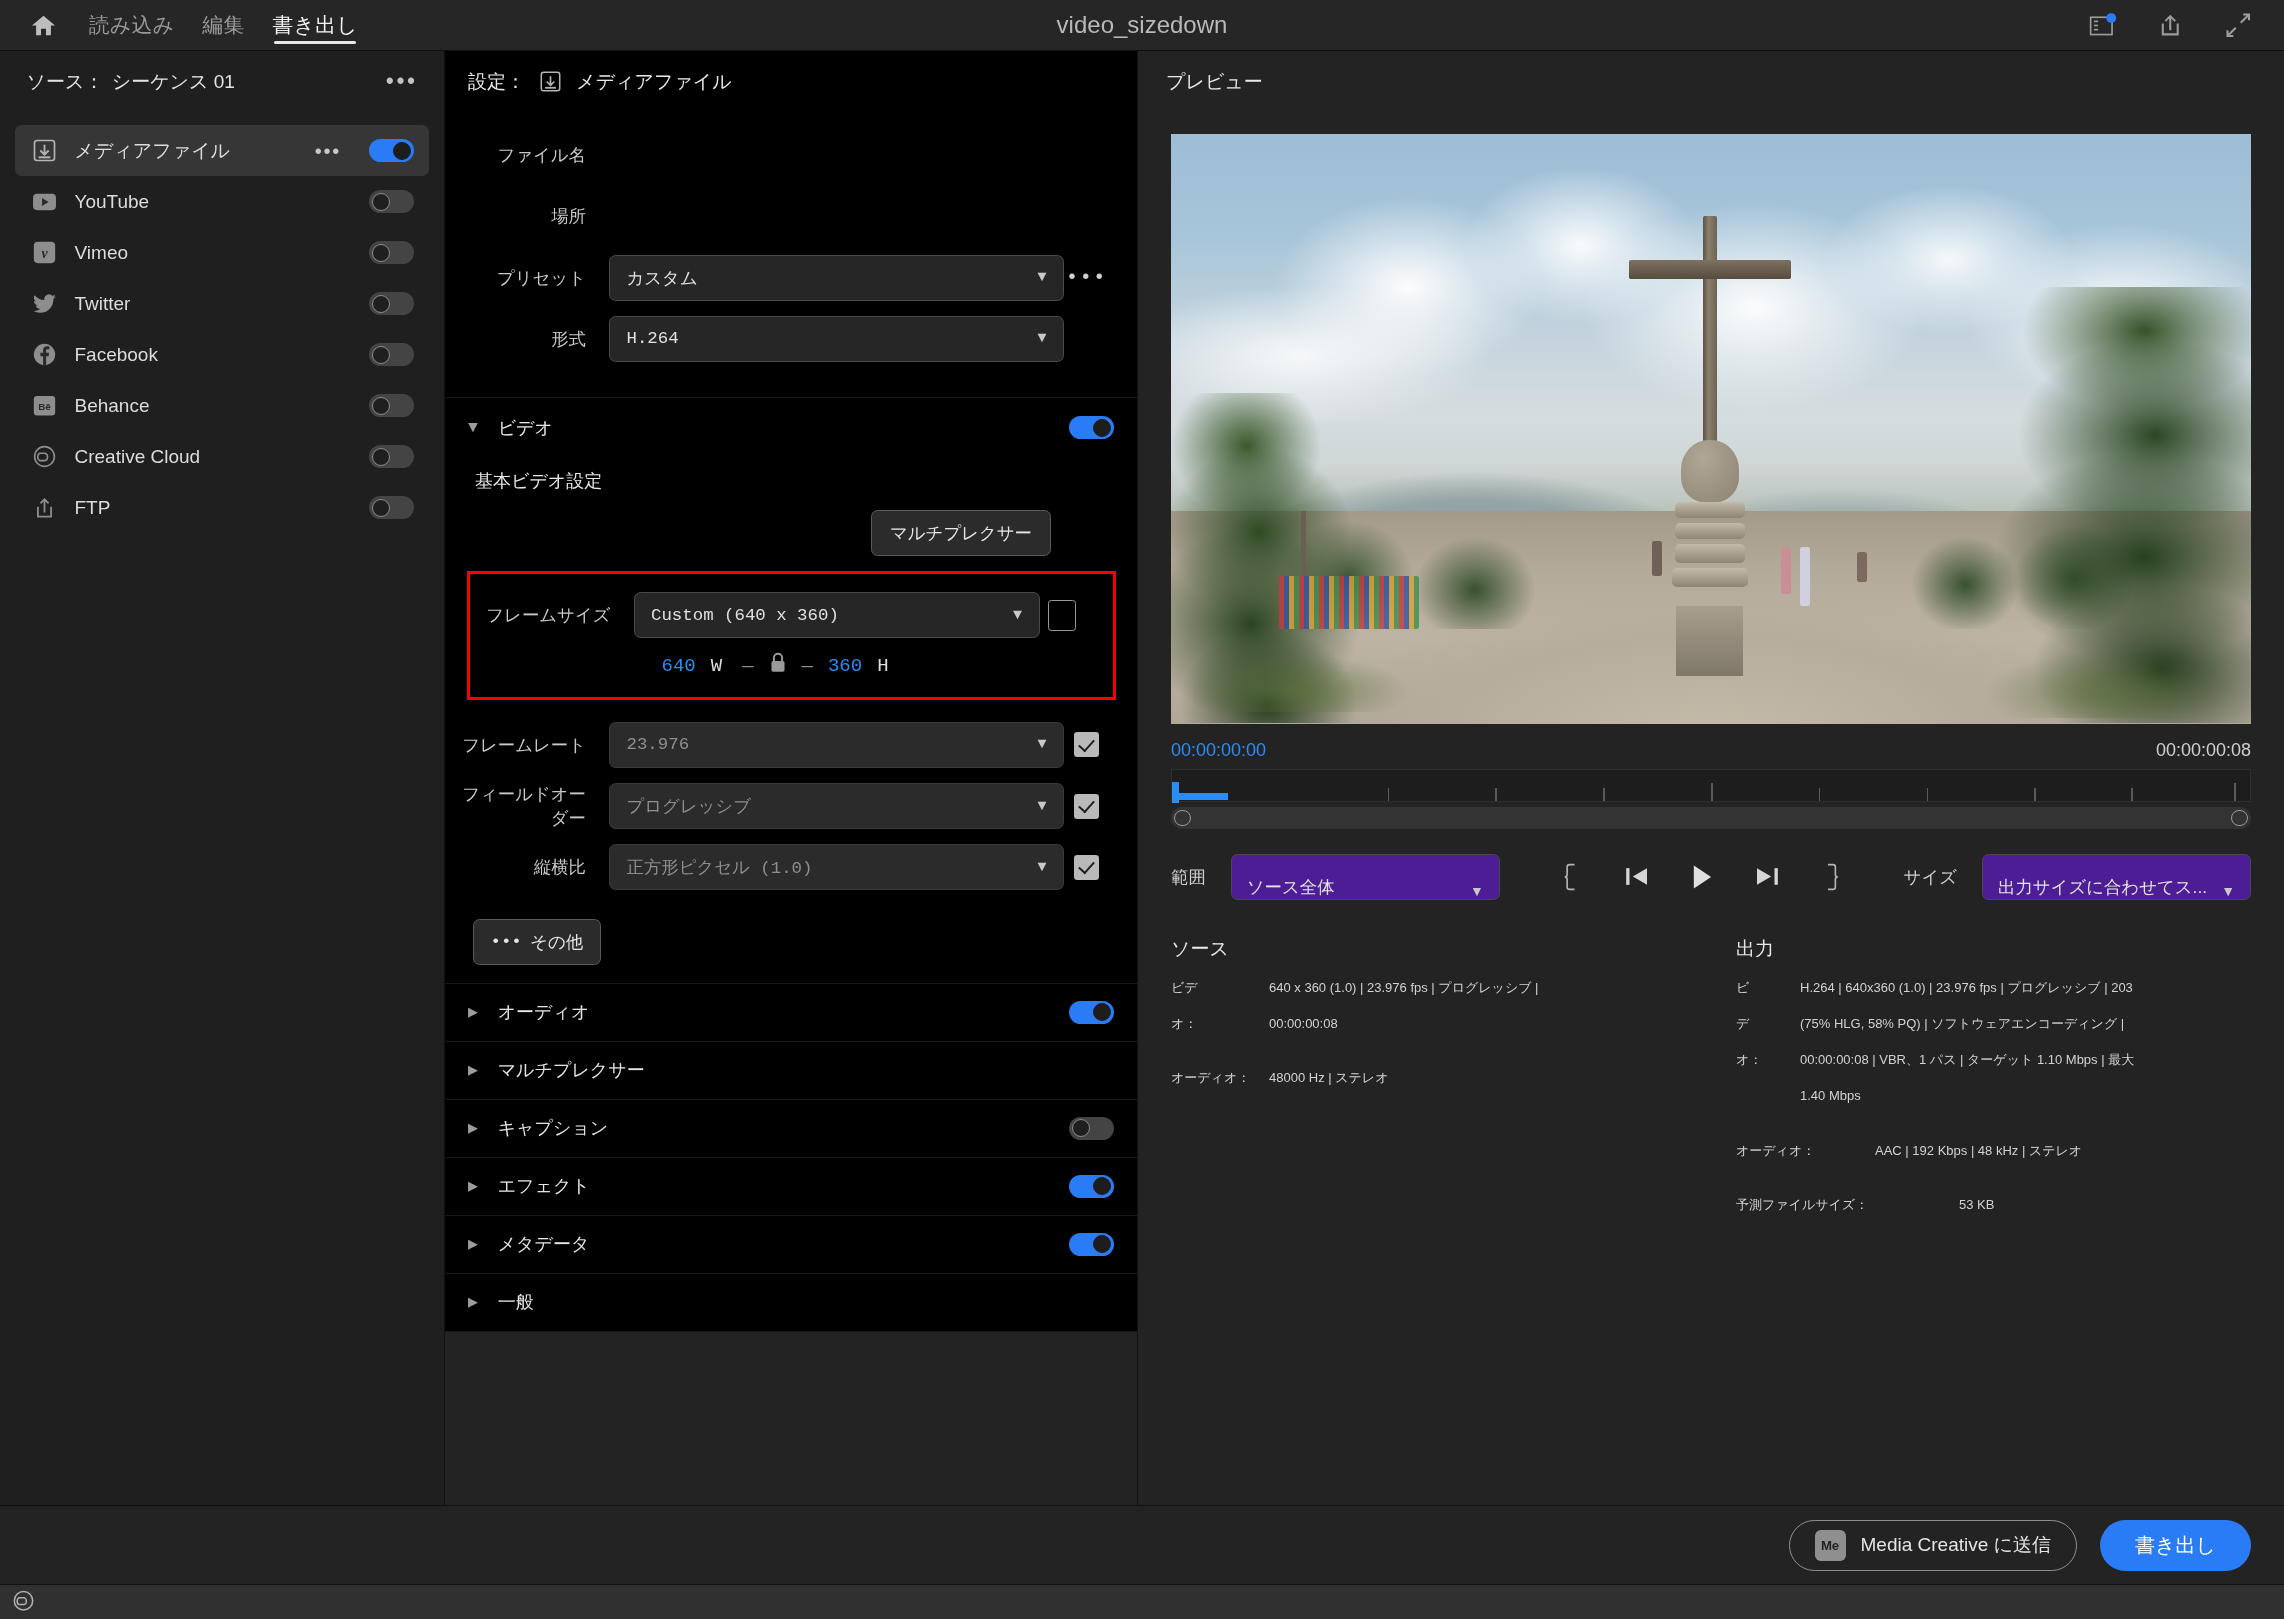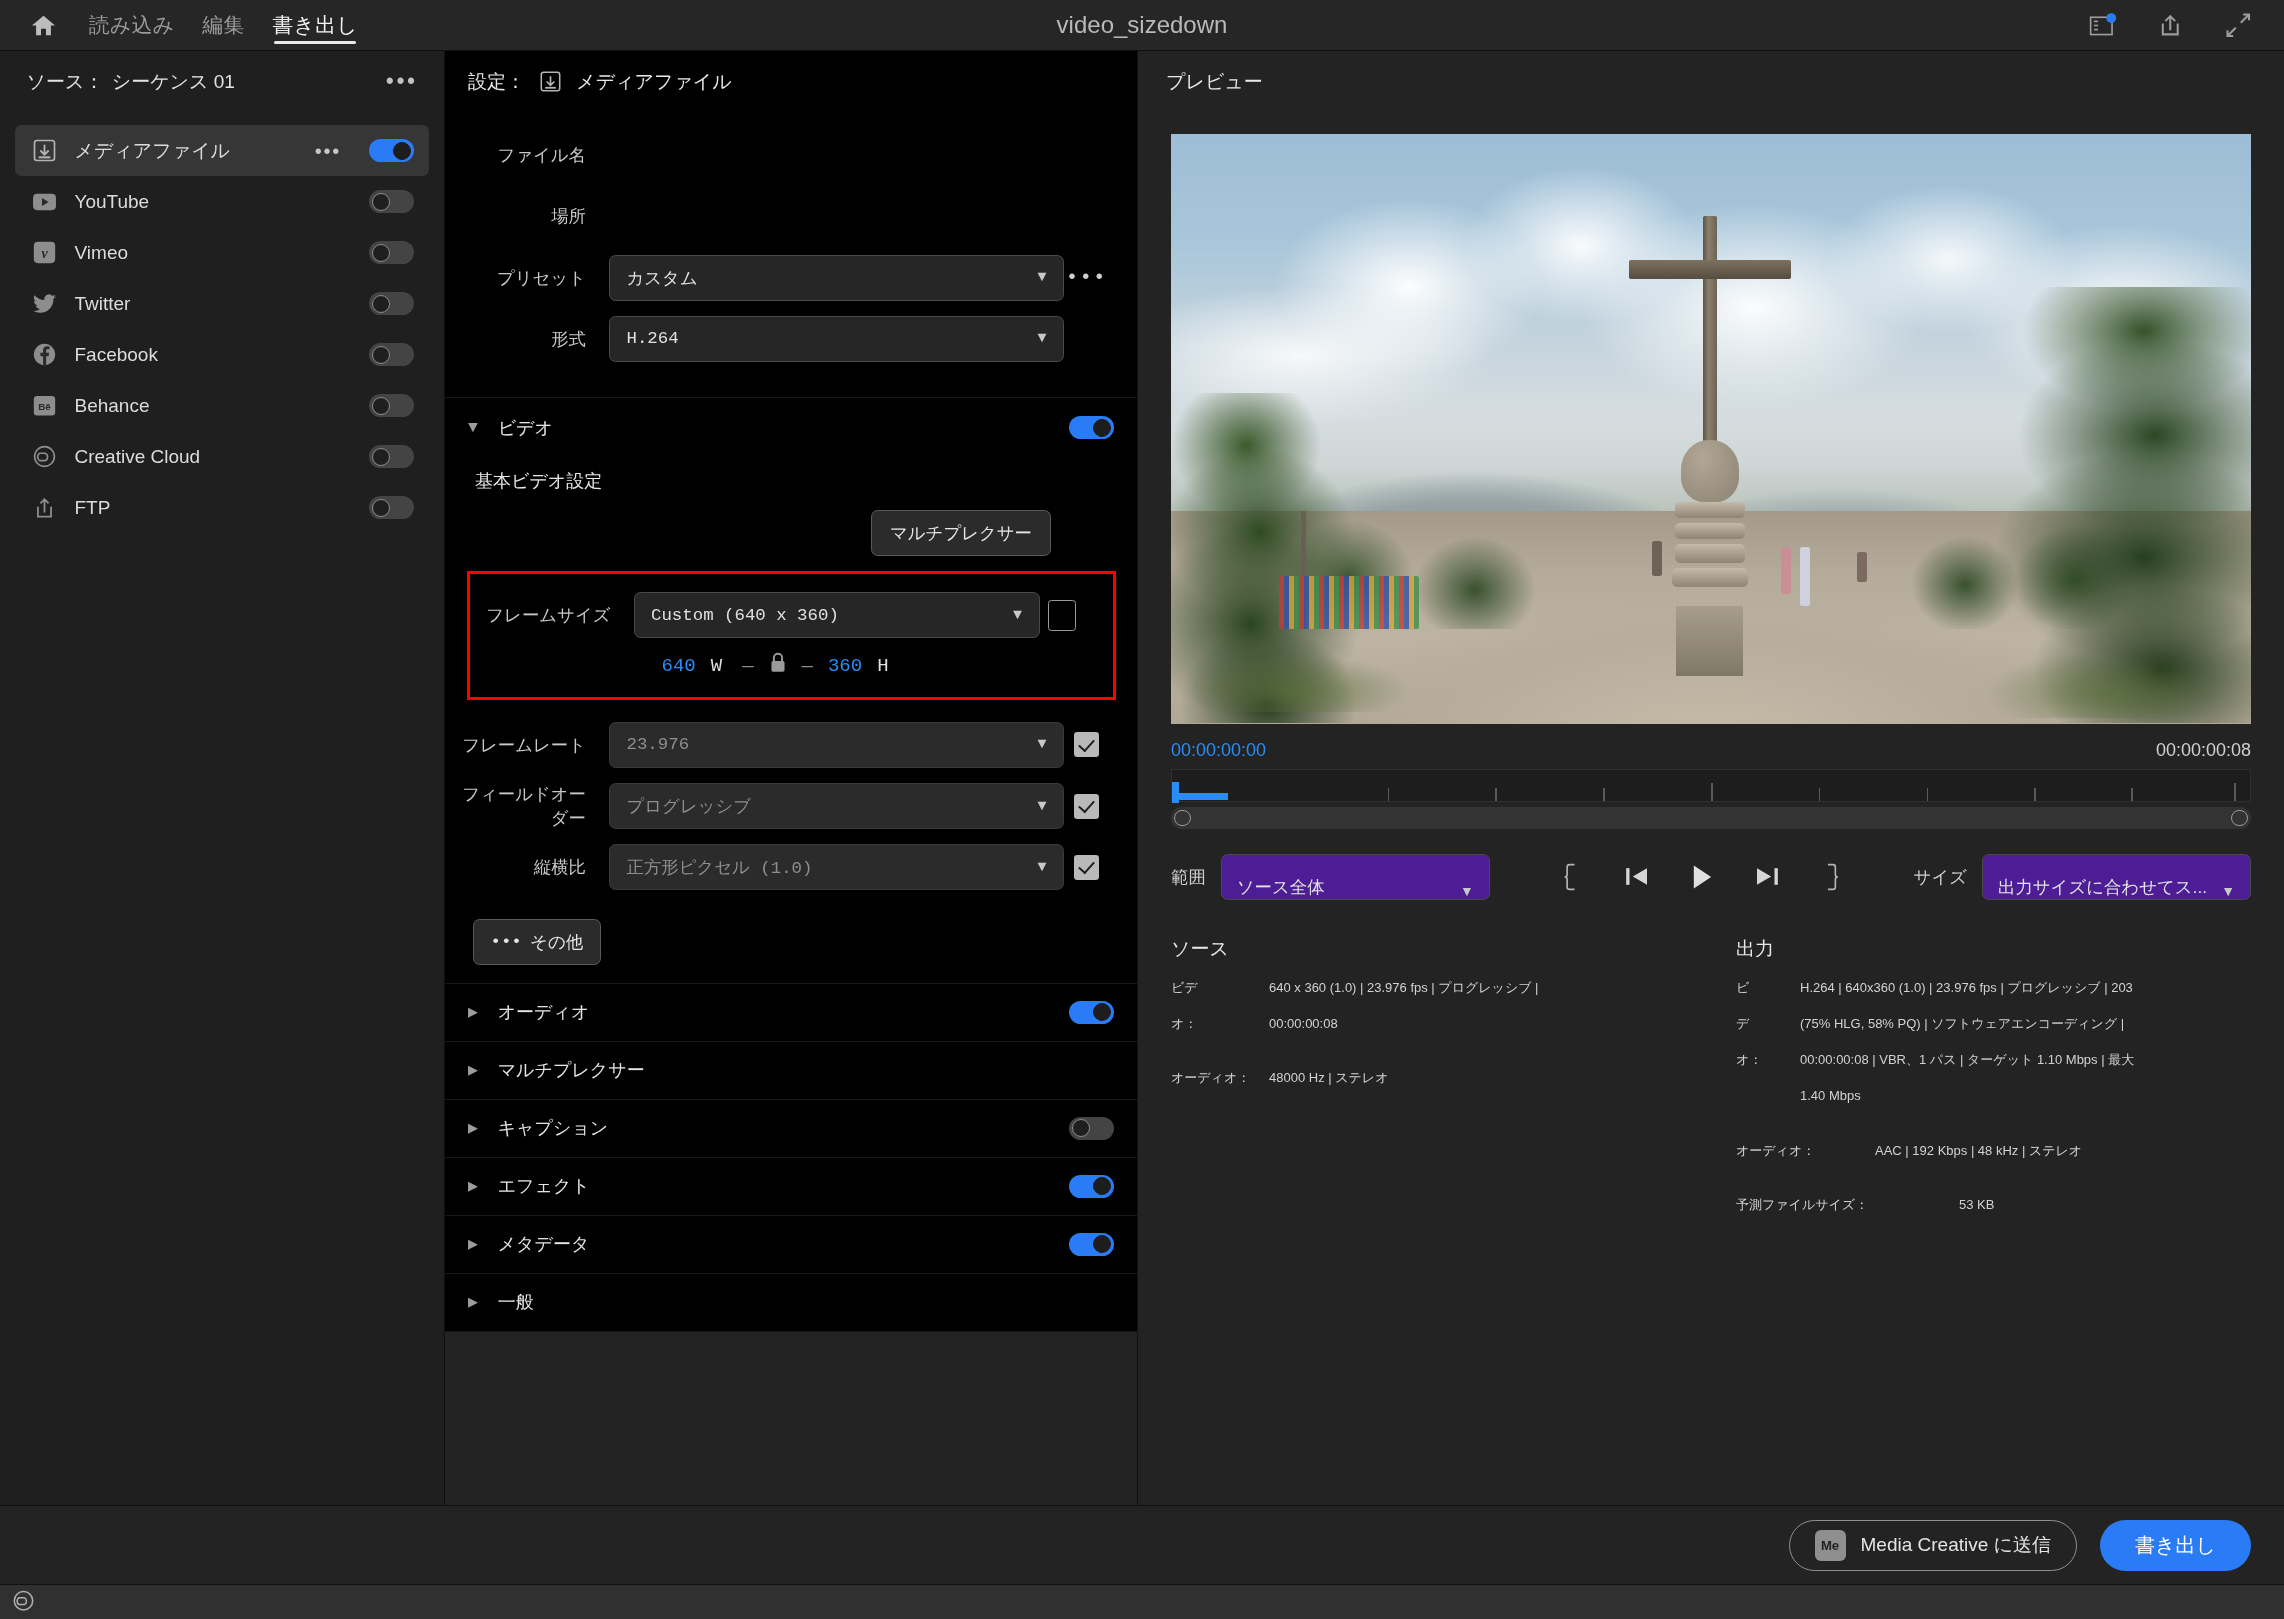--- a/index.html
+++ b/index.html
@@ -235,21 +235,21 @@
   .tl-end { color:#cfcfcf; }
   .tl-track { position:relative; height: 33px; background:#1d1d1d; border:0.8px solid #2f2f2f; }
   .tl-ticks { position:absolute; inset:0; }
   .tl-tick { position:absolute; bottom:0; width:1.7px; height: 13.2px; background:#5a5a5a; }
   .tl-tick.tall { height: 18px; }
   .tl-bar { position:absolute; left:0; bottom: 1.7px; width: 5.2%; height: 6.6px; background:#2a8cf7; }
   .tl-playhead { position:absolute; left: 0; top: 11.6px; width: 7.4px; height: 21.5px; background:#2a8cf7; }
   .tl-scroll { position:relative; height: 21.5px; background:#333; border-radius: 10.7px; margin-top: 5px; }
   .tl-handle { position:absolute; top: 2.5px; width: 16.5px; height: 16.5px; border-radius: 50%; border:1.7px solid #9a9a9a; background:#333; }
 
-  .pv-controls { display:flex; align-items:center; padding: 25px 33px 0 33px; gap: 15px; }
+  .pv-controls { display:flex; align-items:center; padding: 25px 33px 0 33px; gap: 25px; }
   .ctl-label { font-size: 17.4px; color:#cfcfcf; }
   .ctl-select {
     height: 46px; background:#4c1d95; border:0.8px solid #4a4a4a; border-radius: 6.6px;
     display:flex; align-items:flex-end; padding: 0 15px; font-size: 17.4px; color:#e2e2e2; cursor:pointer; gap: 11.6px;
   }
   .ctl-select.range { width: 269px; }
   .ctl-select.size { width: 269px; }
   .ctl-select .chev { margin-left:auto; color:#c8c8c8; font-size: 14px; }
   .transport { display:flex; align-items:center; gap: 25px; margin: 0 auto; }
   .tp-btn { width: 40px; height: 40px; display:flex; align-items:center; justify-content:center; cursor:pointer; color:#d6d6d6; }

